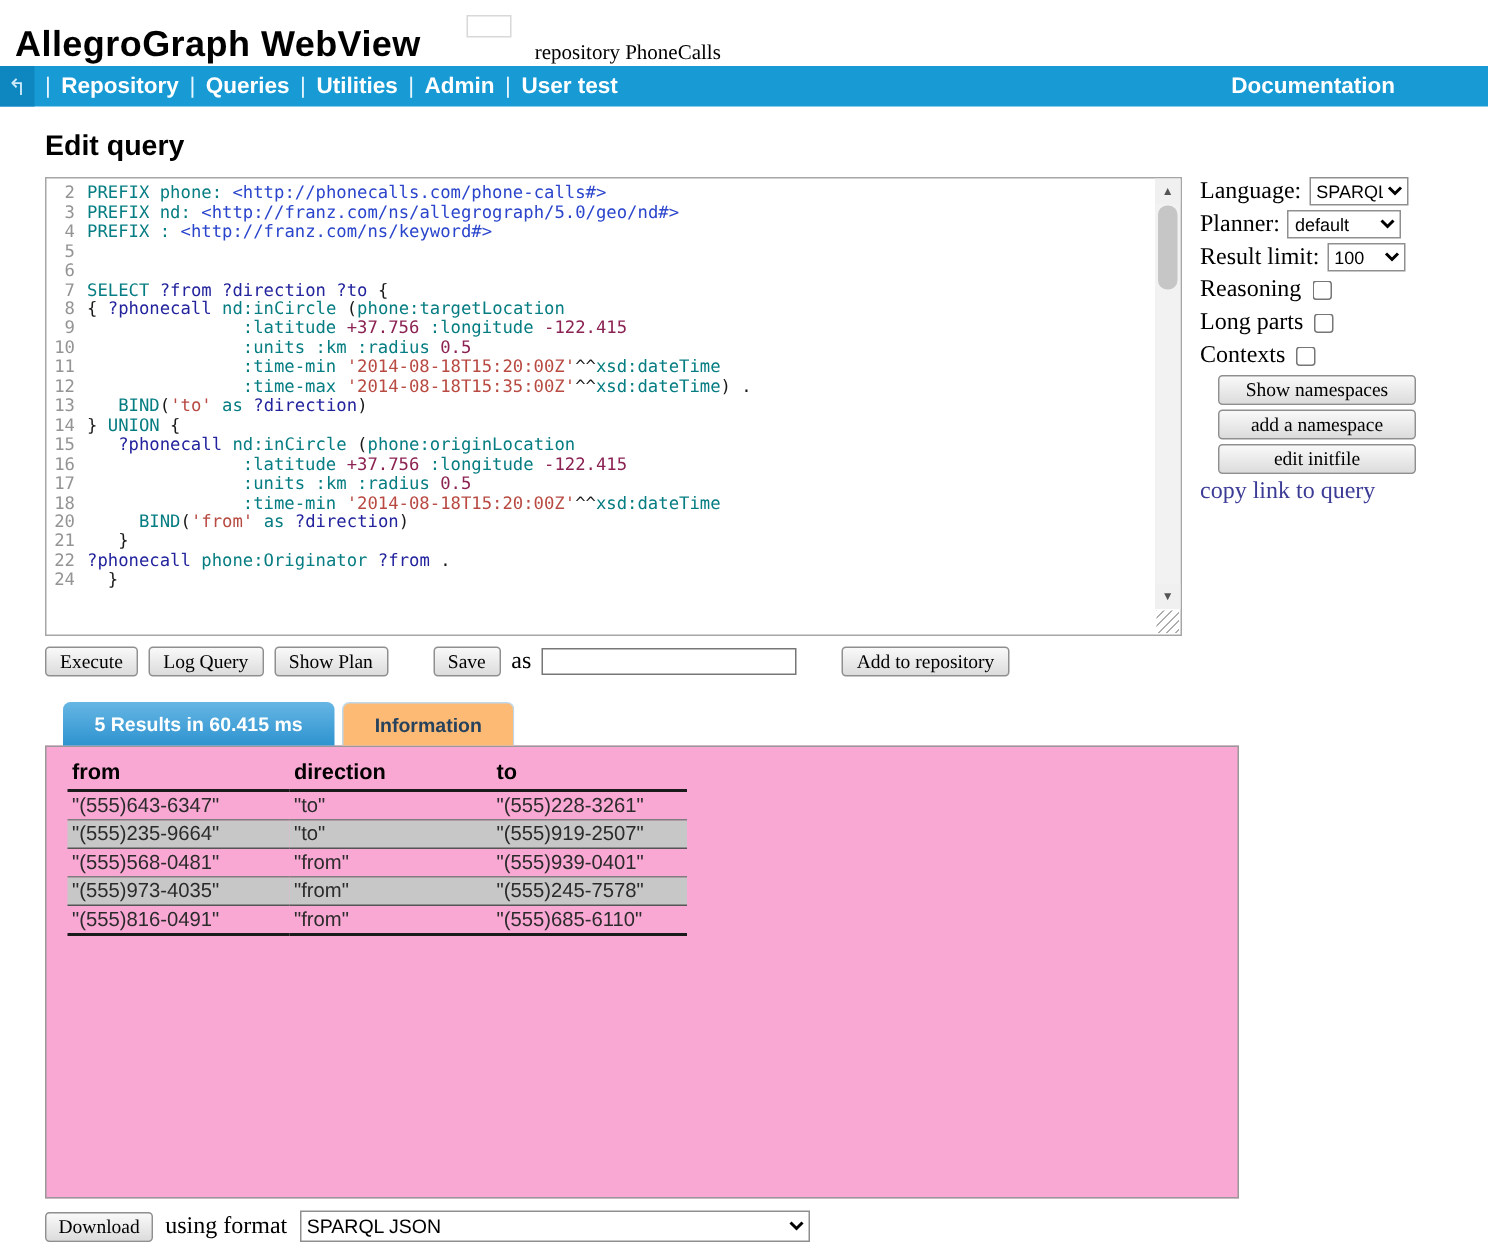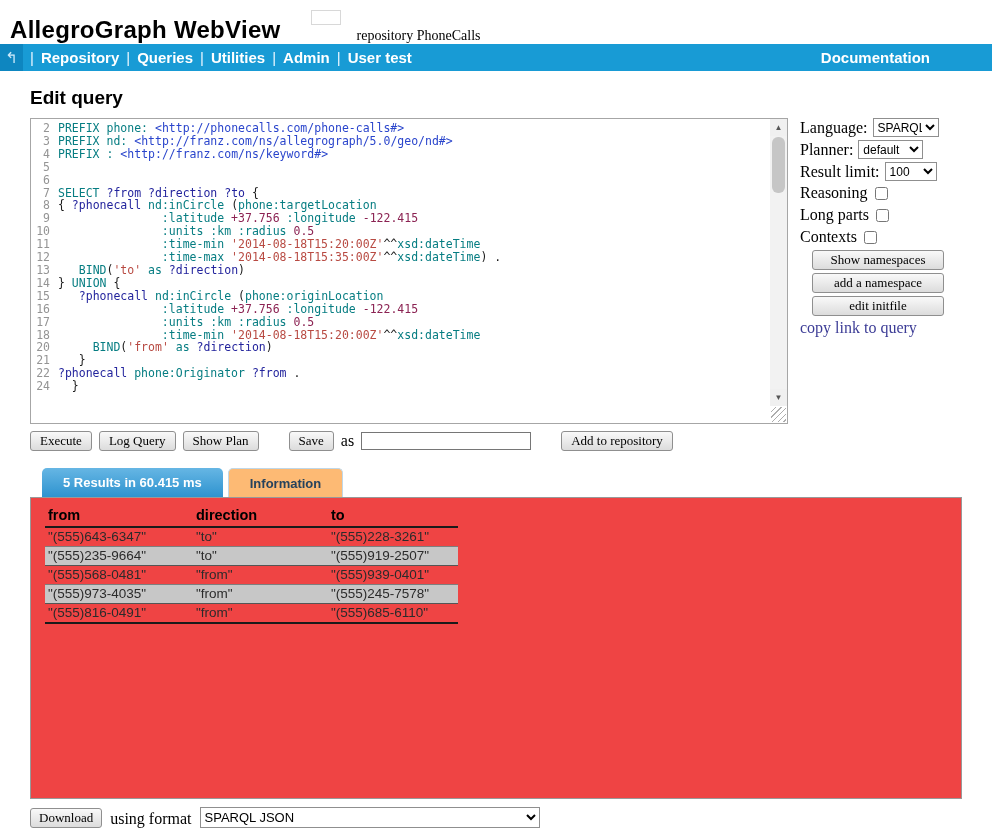--- a/index.html
+++ b/index.html
@@ -48,21 +48,21 @@
   .sb-thumb { position:absolute; top:18px; left:2px; width:13px; height:56px; background:#c6c6c6; border-radius:6px; cursor:pointer; }
   .resize-grip { position:absolute; right:1px; bottom:1px; width:15px; height:15px; cursor:nwse-resize;
       background:repeating-linear-gradient(135deg, transparent 0 3px, #adadad 3px 4px); }
 
   
   .sidebar { margin-left:12px; width:180px; font-size:16px; }
   .opt-row { display:flex; align-items:center; margin-bottom:3px; }
   .opt-label { margin-right:5px; }
   select { font-family:"Liberation Sans",sans-serif; font-size:12px; height:19px; border:1px solid #8f8f8f; background:#fff; }
   .sel-language { width:66px; }
-  .sel-planner  { width:65px; }
+  .sel-planner  { width:76px; }
   .sel-limit    { width:52px; }
   .chk-row { display:flex; align-items:center; margin-bottom:4px; }
   .chk-row input { margin-left:7px; width:13px; height:13px; }
   .side-buttons { margin:3px 0 3px 12px; display:flex; flex-direction:column; gap:3px; width:132px; }
   .btn { font-family:"Liberation Serif",serif; font-size:13px; height:20px; border:1px solid #8f8f8f; border-radius:3px;
          background:linear-gradient(#f9f9f9,#dcdcdc); cursor:pointer; color:#000; }
   .copy-link { color:#3c3c96; margin-top:3px; cursor:pointer; }
 
   
   .actions-row { display:flex; align-items:center; margin-top:7px; gap:7px; font-size:16px; }
@@ -70,33 +70,33 @@
   .gap-lg { width:16px; }
   .save-name-input { width:170px; height:18px; border:1px solid #767676; font-family:"Liberation Sans",sans-serif; font-size:12px; padding:0 3px; }
 
   
   .tabs-row { display:flex; gap:5px; margin:17px 0 0 12px; }
   .tab { font-family:"Liberation Sans",sans-serif; font-weight:bold; font-size:13px; padding:7px 21px 6px;
          border-radius:5px 5px 0 0; cursor:pointer; }
   .tab-active { background:linear-gradient(#66b6e4,#2e93cf); color:#fff; }
   .tab-inactive { background:#fdba74; color:#26425c; border:1px solid #c0d7e7; border-bottom:none; }
 
-  .results-panel { width:932px; height:302px; border:1px solid #999; background:#ef4444; padding:8px 0 0 14px; }
+  .results-panel { width:796px; height:302px; border:1px solid #999; background:#f9a8d4; padding:8px 0 0 14px; }
   .results-table { border-collapse:collapse; font-family:"Liberation Sans",sans-serif; font-size:13.5px; color:#2b2b2b; }
   .results-table th { font-size:14.5px; font-weight:bold; text-align:left; color:#000;
                       border-bottom:2px solid #1a1a1a; padding:1px 8px 3px 3px; }
   .results-table th:nth-child(1), .results-table td:nth-child(1) { width:148px; }
   .results-table th:nth-child(2), .results-table td:nth-child(2) { width:135px; }
   .results-table th:nth-child(3), .results-table td:nth-child(3) { min-width:130px; }
   .results-table td { padding:1px 8px 2px 3px; border-bottom:1px solid #7e7e7e; }
   .row-highlight td { background:#c7c7c7; border-bottom:1px solid #555; }
   .results-table tbody tr:last-child td { border-bottom:2px solid #1a1a1a; }
 
   
-  .download-row { display:flex; align-items:flex-end; gap:8px; margin-top:8px; font-size:16px; }
+  .download-row { display:flex; align-items:center; gap:8px; margin-top:8px; font-size:16px; }
   .download-row .btn { padding:0 8px; }
   .format-select { width:340px; height:21px; font-size:13px; }
 </style>
 </head>
 <body>
 
 <div class="page">
 
   <header class="topbar">
     <h1 class="app-title">AllegroGraph WebView</h1>

